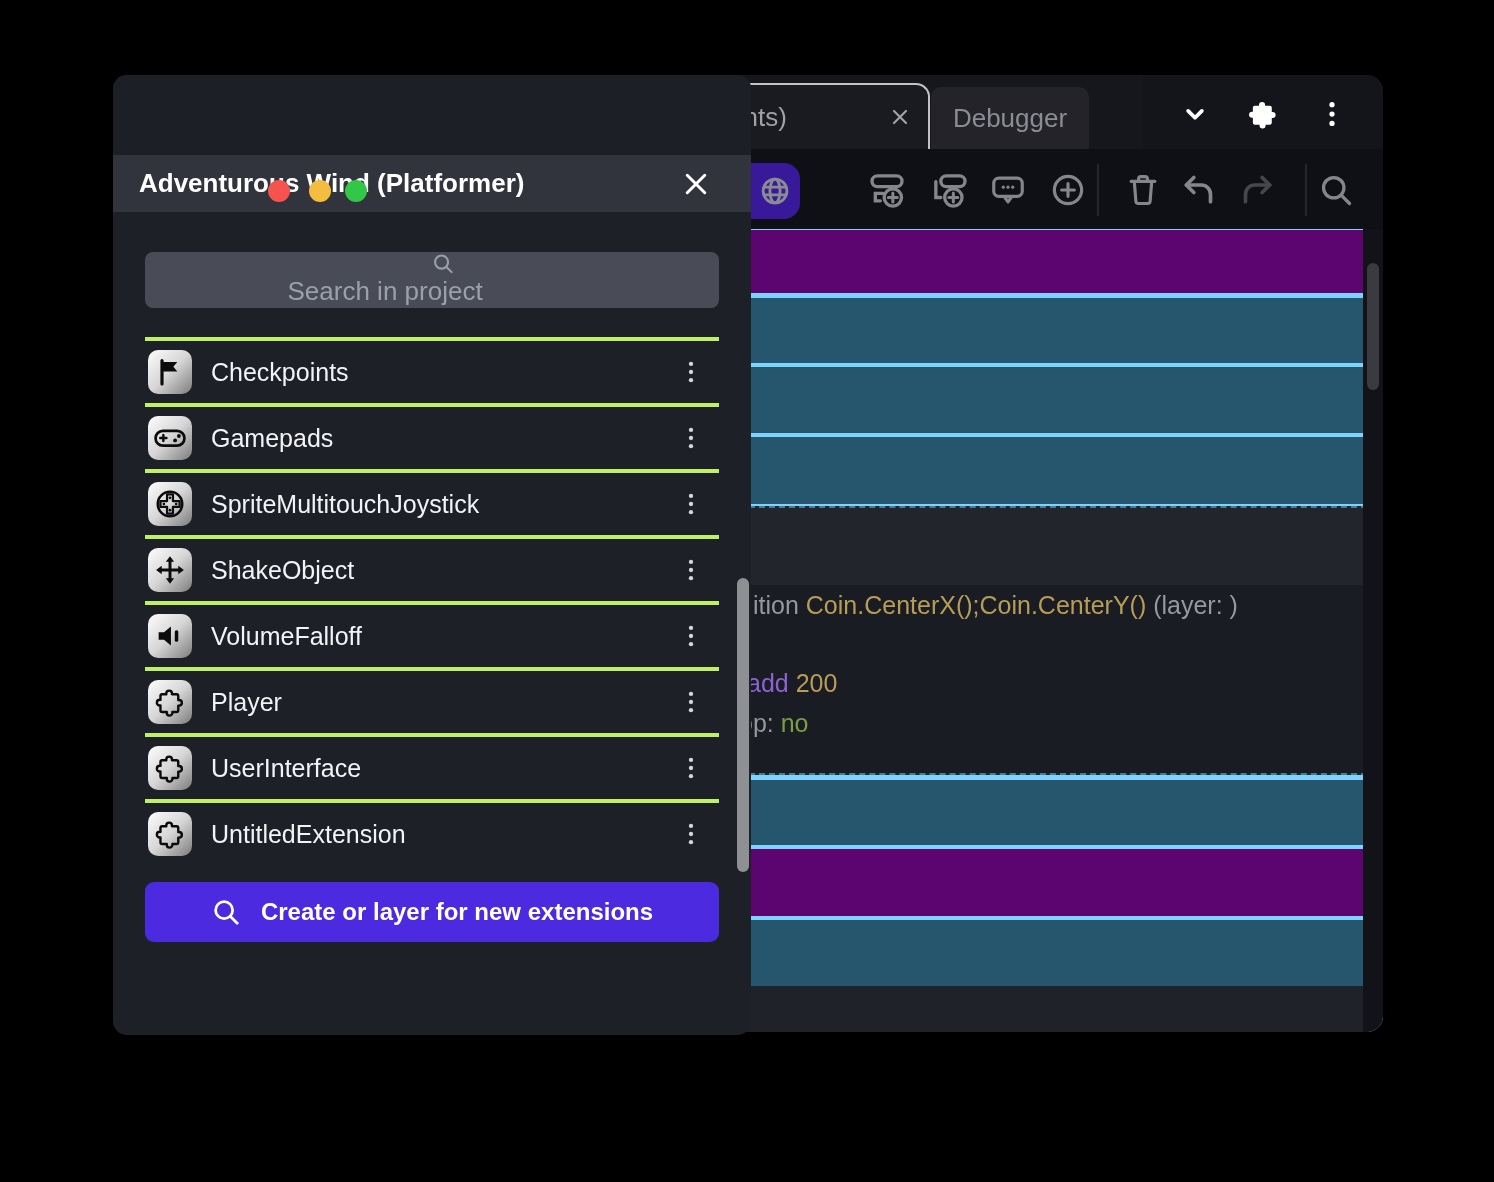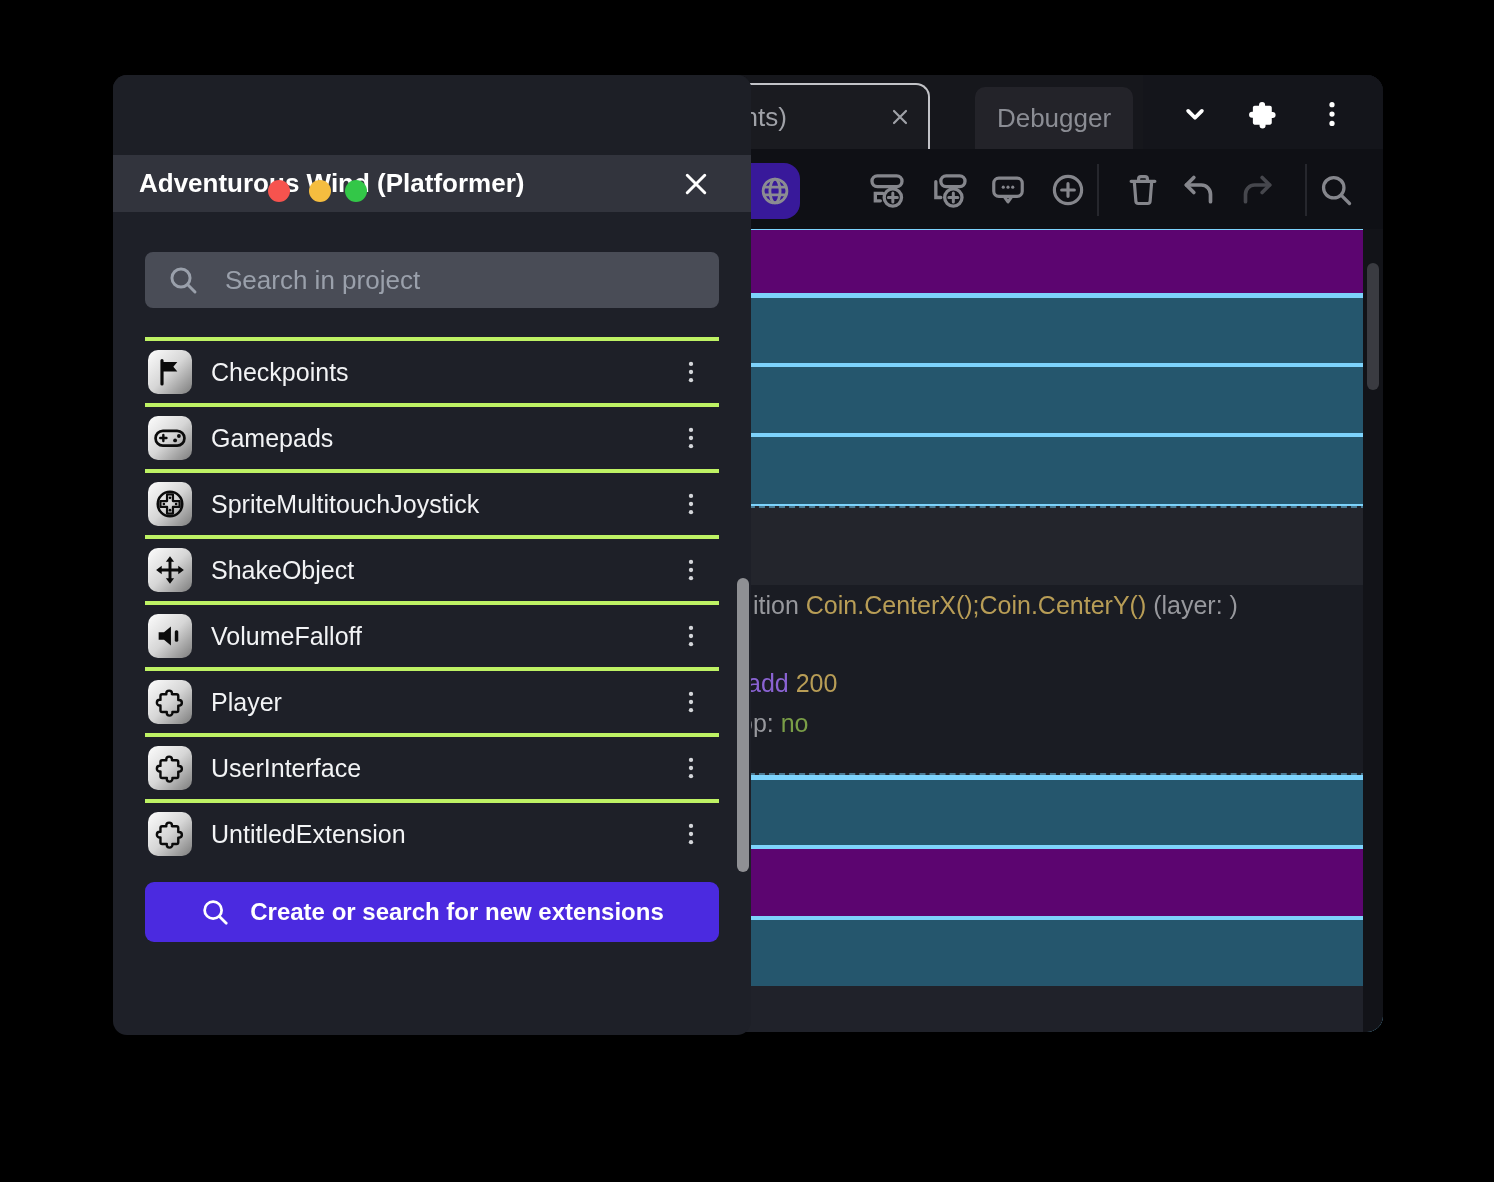--- a/index.html
+++ b/index.html
@@ -11,21 +11,21 @@
               background:#191a20;border-radius:16px;overflow:hidden;}
   .tabbar{position:absolute;left:0;top:0;width:100%;height:74px;background:#16171c;}
   .tab-active{position:absolute;left:230px;top:8px;width:240px;height:66px;background:#1a1b20;
               border:2px solid #c2c3c7;border-left:none;border-bottom:none;
               border-top-right-radius:14px;border-top-left-radius:4px;
               display:flex;align-items:center;box-sizing:border-box;}
   .tab-active .tab-label{font-size:26px;color:#9fa1a7;}
   .tab-active .tab-close{margin-left:auto;margin-right:16px;width:24px;height:24px;display:flex;}
   .tab-debugger{position:absolute;left:471px;top:12px;width:158px;height:62px;background:#232329;
                 border-radius:10px 10px 0 0;display:flex;align-items:center;justify-content:center;
-                font-size:26px;color:#8b8d94;margin-left:44px;}
+                font-size:26px;color:#8b8d94;}
   .win-controls{position:absolute;left:683px;top:0;width:240px;height:78px;background:#14151b;
                 display:flex;align-items:center;justify-content:space-evenly;}
   .toolbar{position:absolute;left:0;top:74px;width:100%;height:80px;background:#0f1015;}
   .tb-accent-btn{position:absolute;left:240px;top:14px;width:100px;height:56px;
                  background:var(--toolbar-accent,#38199a);border-radius:16px;}
   .tb-accent-btn svg{position:absolute;left:58px;top:11px;}
   .tb-btn{position:absolute;top:19px;width:44px;height:44px;display:flex;align-items:center;justify-content:center;}
   .tb-sep{position:absolute;top:15px;width:2px;height:52px;background:#26272d;}
 
   .sheet{position:absolute;left:0;top:154px;width:100%;height:803px;background:#7dd3fc;}
@@ -48,21 +48,21 @@
              border-radius:14px;overflow:hidden;z-index:10;}
   .pm-titlebar{height:80px;background:#1d1f26;position:relative;}
   .tl{position:absolute;top:105px;width:22px;height:22px;border-radius:50%;}
   .tl-red{left:155px;background:var(--tl-red,#f6534e);}
   .tl-yellow{left:196px;background:var(--tl-yellow,#f5bd3f);}
   .tl-green{left:232px;background:var(--tl-green,#33c748);}
   .pm-header{height:57px;background:#32343d;display:flex;align-items:center;padding:0 26px;}
   .pm-title{font-size:26px;font-weight:bold;color:#fff;flex:1;}
   .pm-close{width:30px;height:30px;display:flex;margin-right:14px;}
   .pm-body{padding:40px 32px 0;}
-  .pm-search{display:flex;align-items:center;height:56px;background:#494c56;border-radius:8px;padding:0 0 0 22px;box-sizing:border-box;}
+  .pm-search{display:flex;align-items:center;height:56px;background:#494c56;border-radius:8px;padding:0 0 0 22px;box-sizing:border-box;flex-direction:column;}
   .pm-search input{flex:1;background:transparent;border:none;outline:none;margin-left:24px;
                    font-size:26px;color:#e8e9ec;font-family:"Liberation Sans",sans-serif;}
   .pm-search input::placeholder{color:#9aa0ab;opacity:1;}
   .pm-list{margin-top:29px;}
   .pm-row{height:66px;border-top:4px solid #bef264;display:flex;align-items:center;box-sizing:border-box;}
   .tile{width:44px;height:44px;border-radius:10px;margin-left:3px;flex:none;
         background:linear-gradient(135deg,#fdfdfd 0%,#d6d6d6 50%,#7c7c7c 100%);
         display:flex;align-items:center;justify-content:center;}
   .pm-label{margin-left:19px;font-size:25px;color:#f2f3f5;flex:1;}
   .pm-kebab{width:36px;height:36px;display:flex;align-items:center;justify-content:center;margin-right:10px;}
@@ -410,20 +410,20 @@
                 <use href="#i-kebab"></use>
               </svg>
             </span>
         </div>
       </div>
 
       <div class="pm-cta">
         <svg width="30" height="30" style="color:#fff;">
             <use href="#i-search"></use>
           </svg>
-        <span class="pm-cta-label">Create or search for new extensions</span>
+        <span class="pm-cta-label">Create or layer for new extensions</span>
       </div>
     </div>
 
     <div class="pm-thumb"></div>
   </div>
 
 </div>
 
 </body></html>

